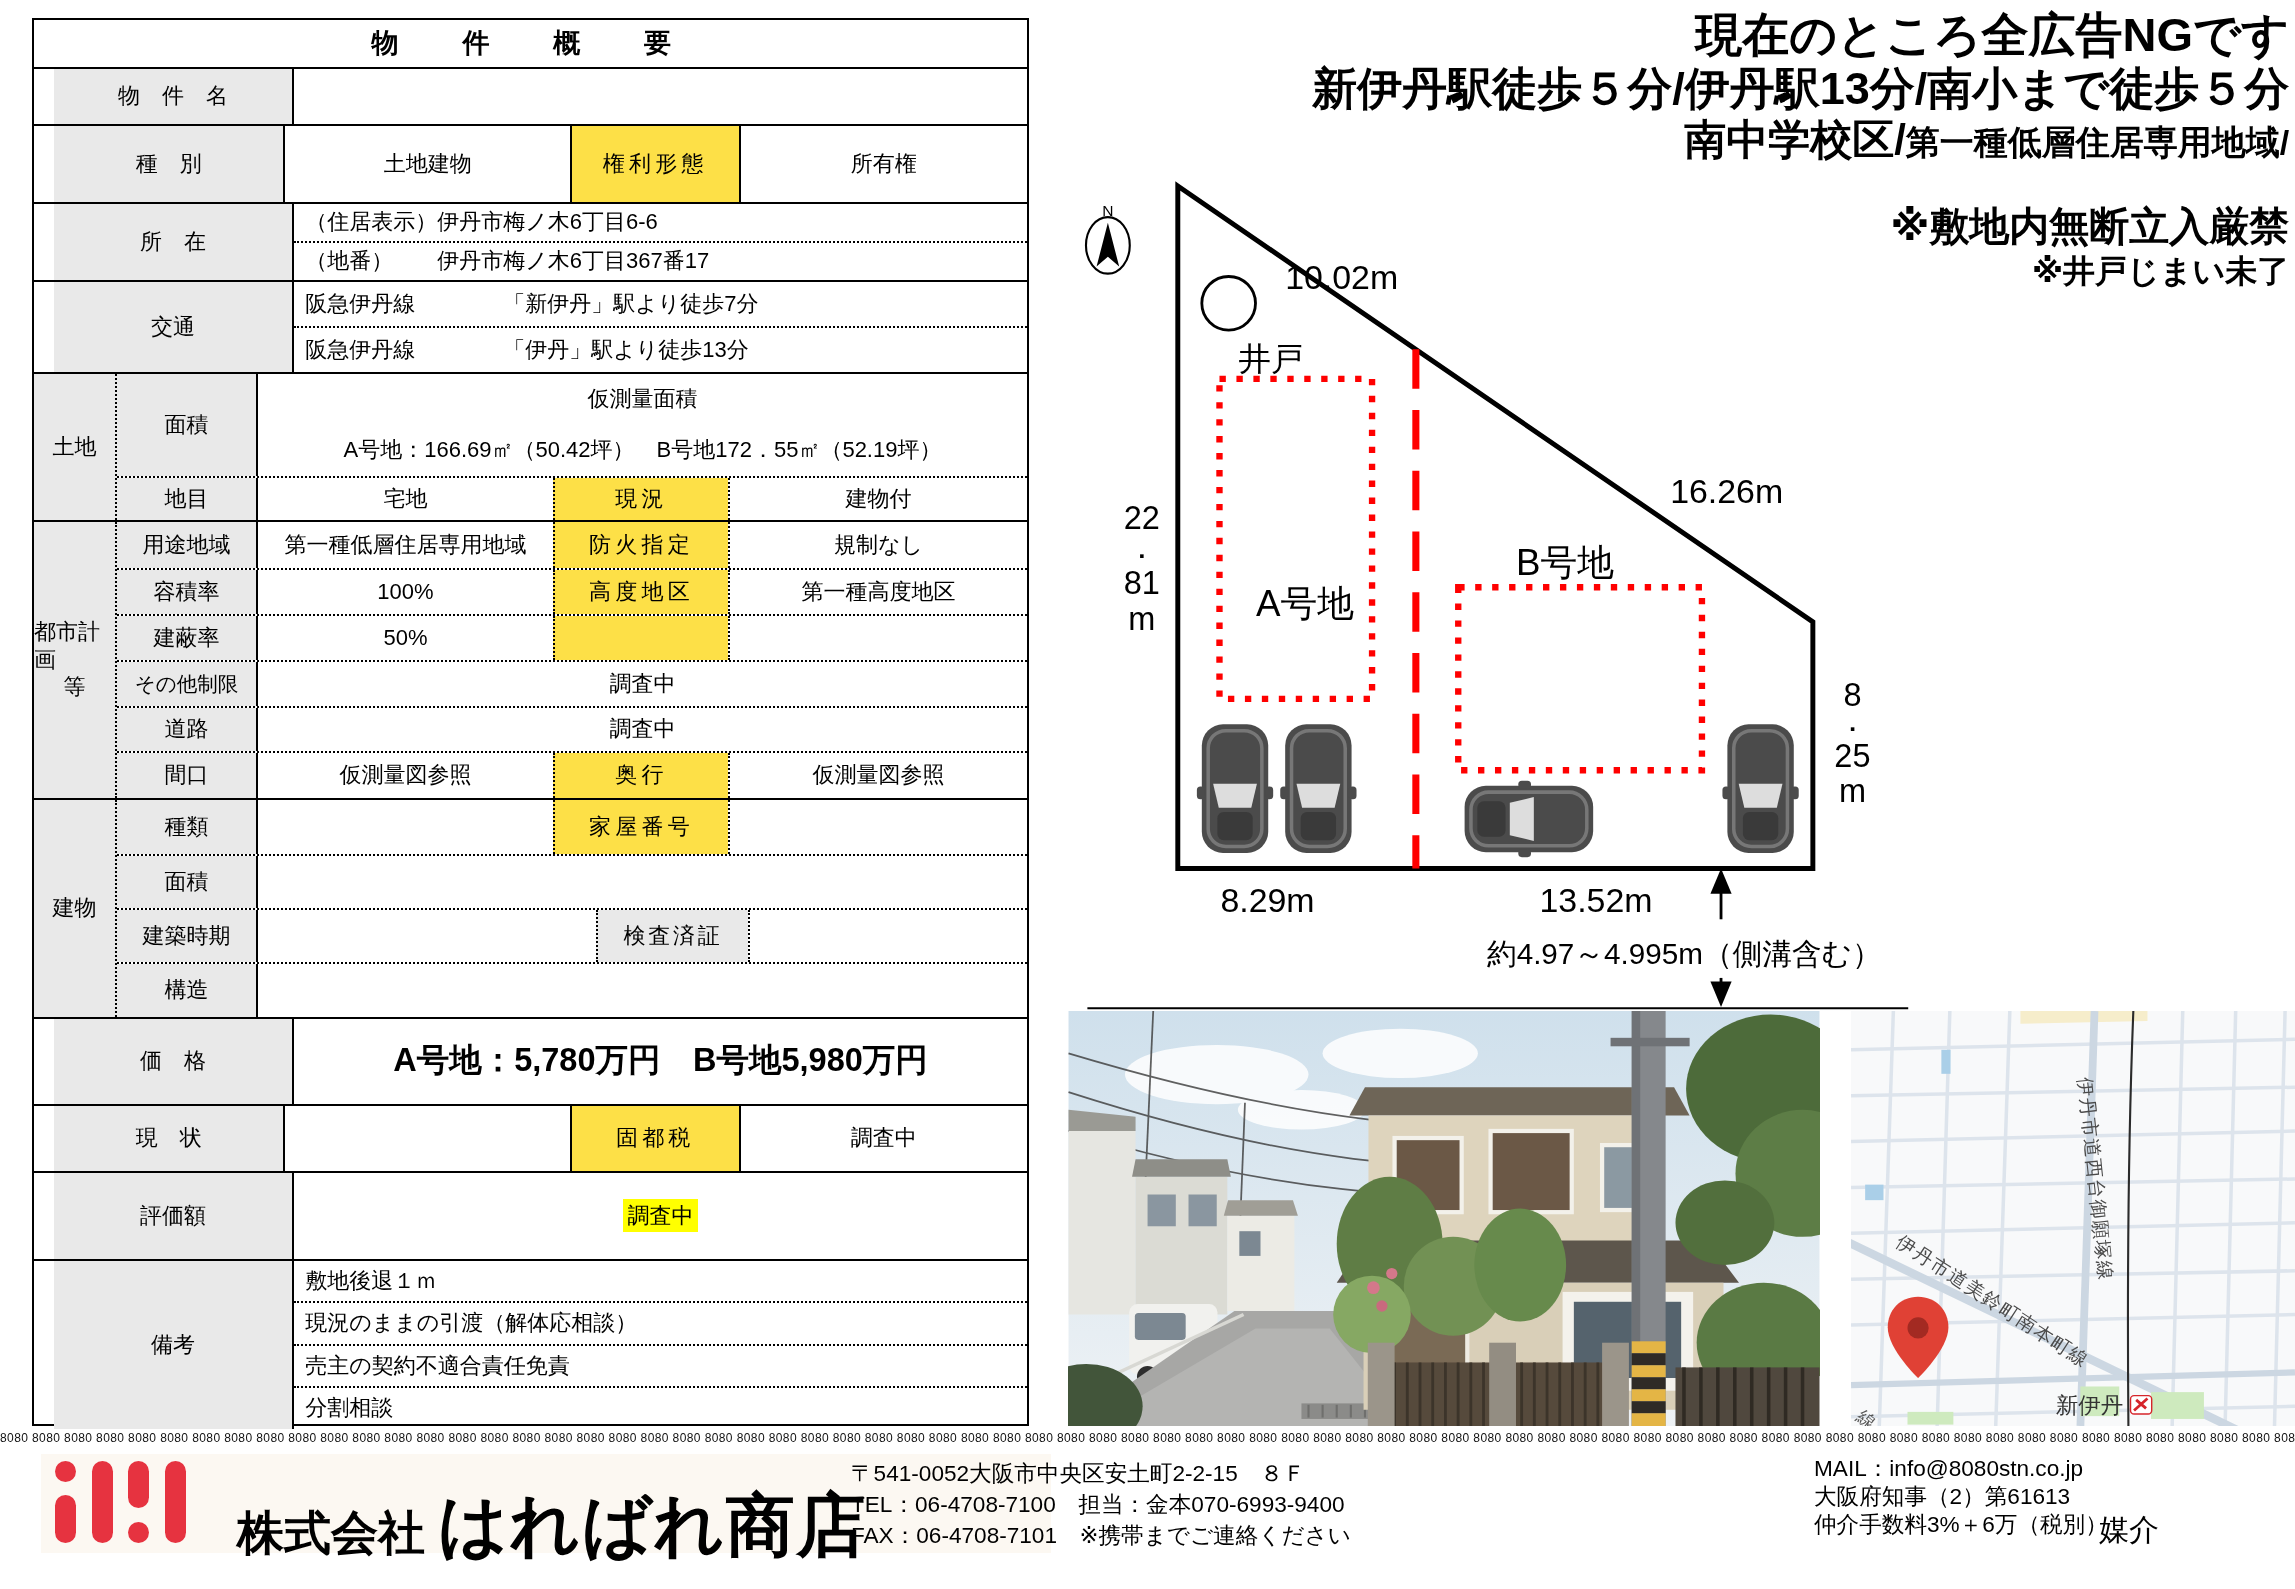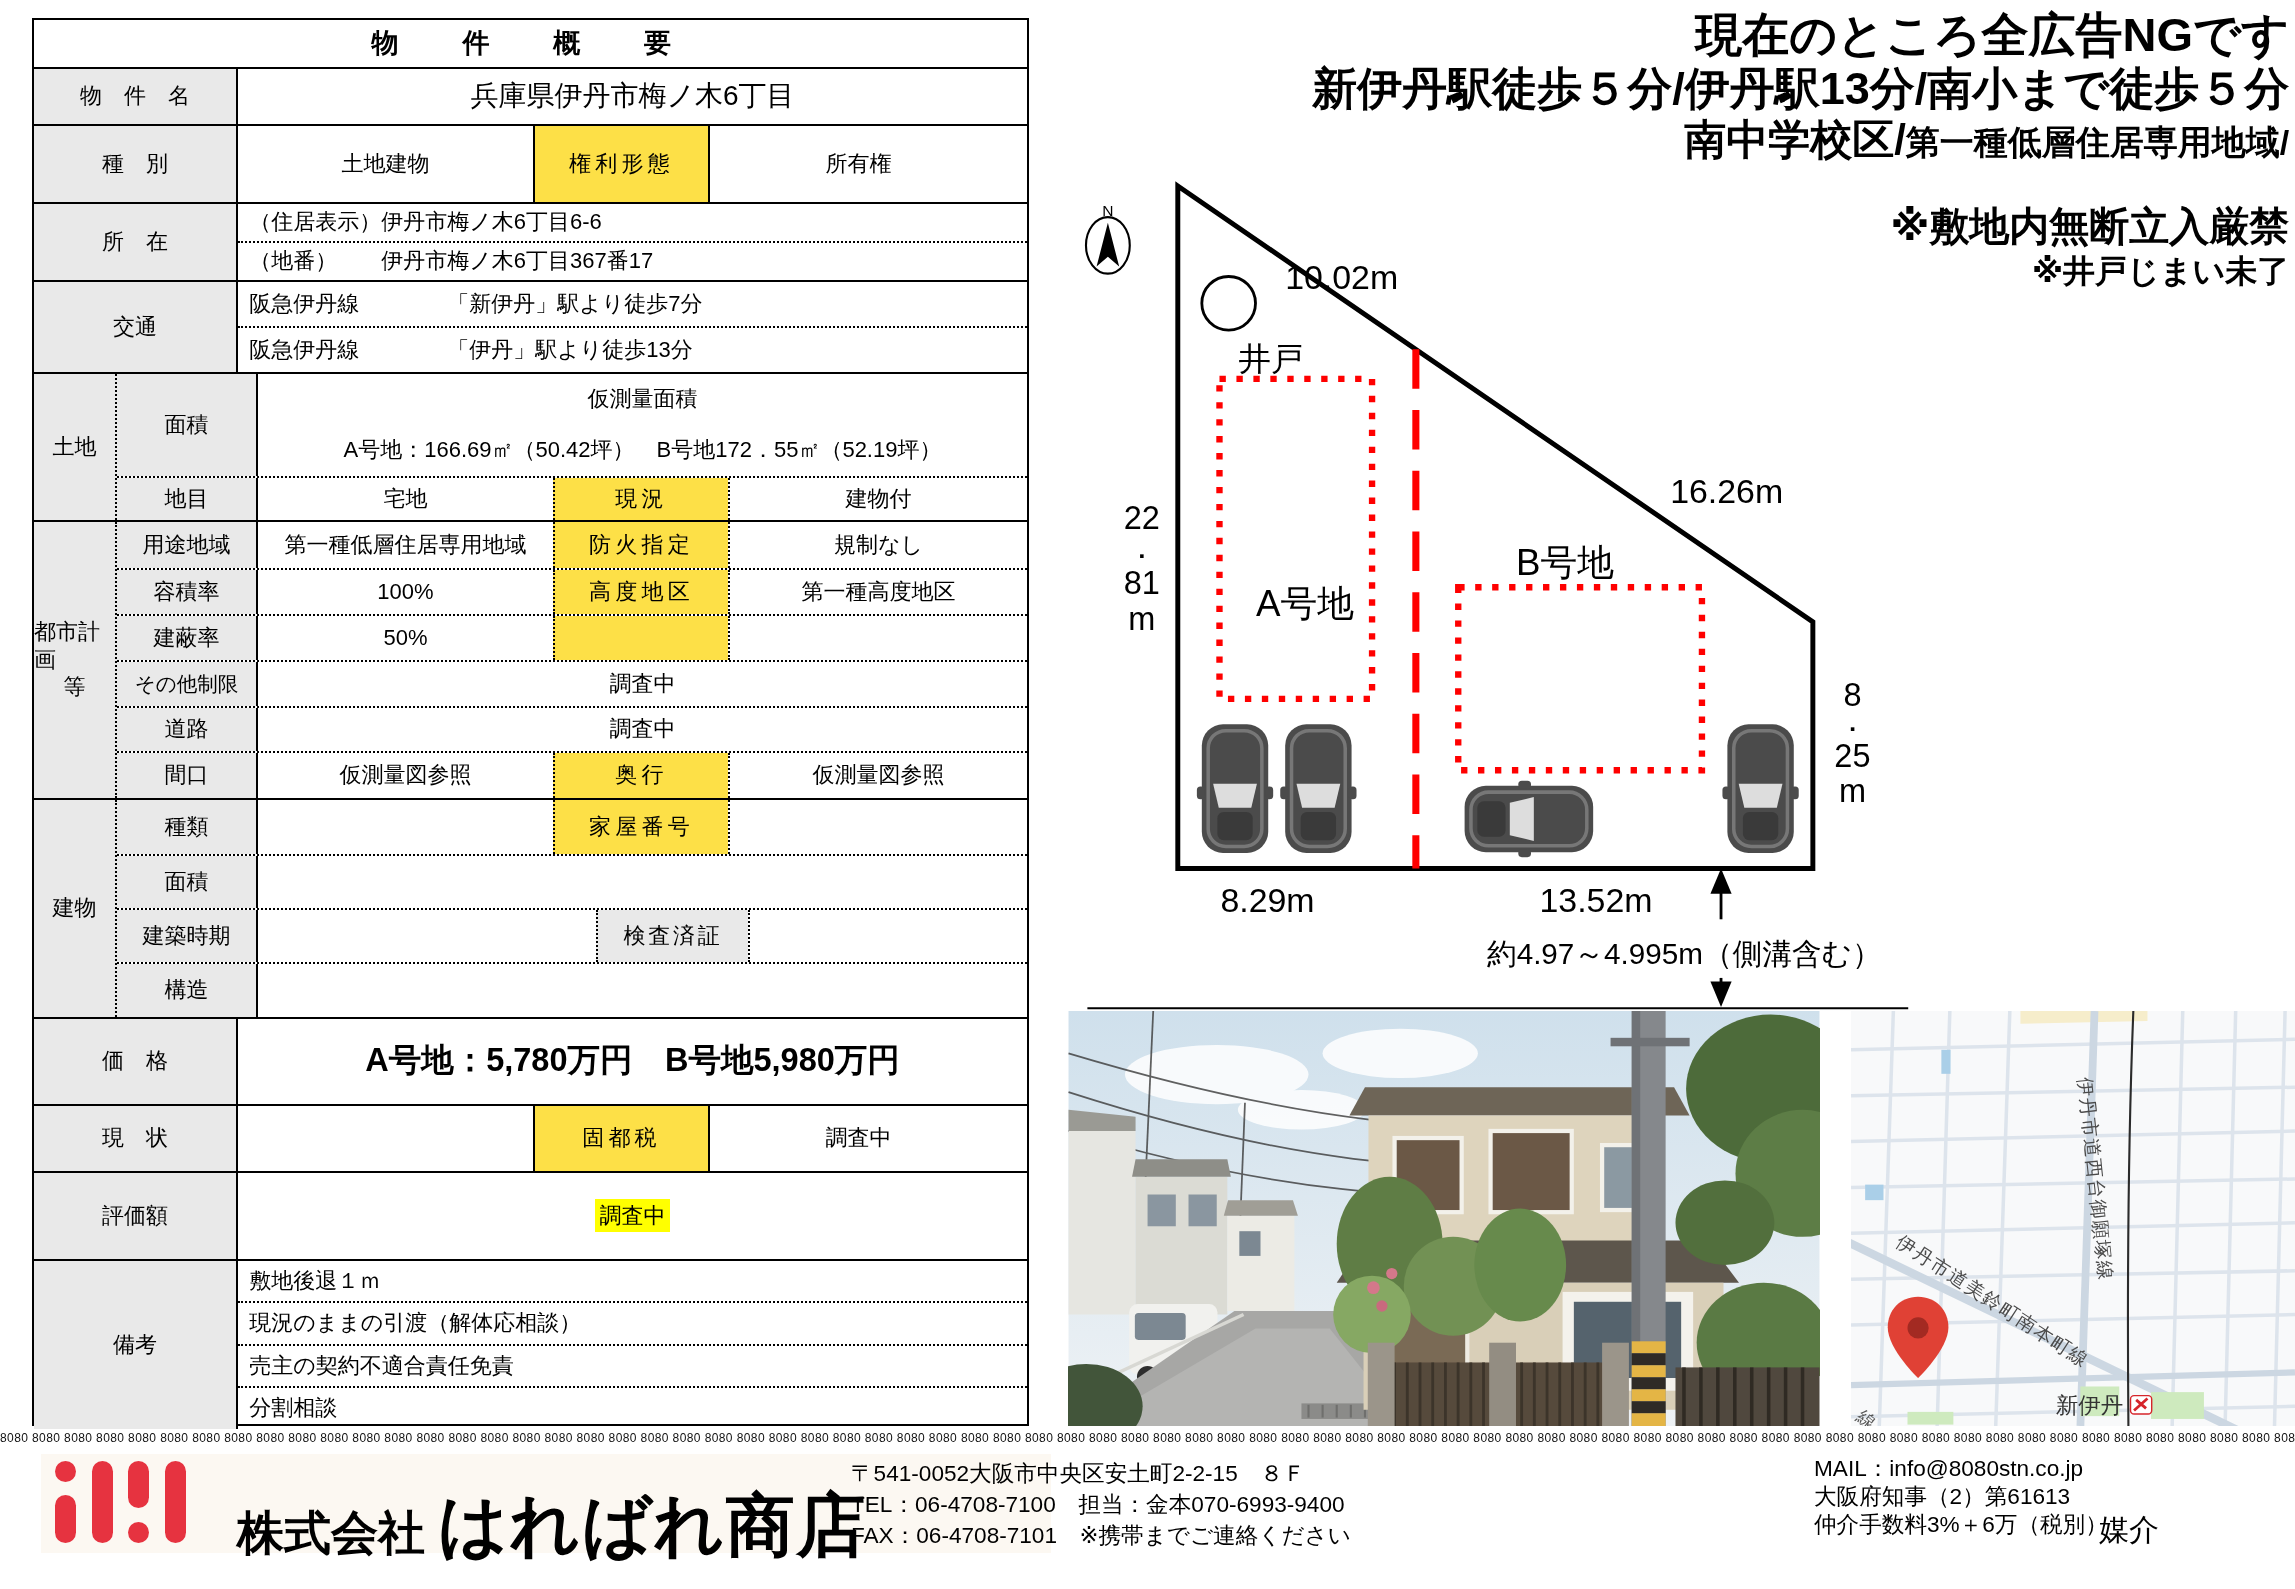--- a/index.html
+++ b/index.html
@@ -10,21 +10,21 @@
   }
   
   .ptable{position:absolute;left:32px;top:17.7px;width:997px;height:1408px;
     border:2.8px solid #000;box-sizing:border-box;background:#fff;font-size:22px;}
   .row{display:flex;box-sizing:border-box;border-top:2.8px solid #000;align-items:stretch;}
   .row.first{border-top:none;}
   .cell{box-sizing:border-box;display:flex;align-items:center;justify-content:center;overflow:hidden;}
   .lblcell{background:#e9e9e9;border-right:2.1px solid #000;}
   .outerlbl{background:#e9e9e9;width:99px;border-right:2.1px dotted #000;flex-direction:column;line-height:1.25;}
   .sublbl{background:#e9e9e9;width:141px;border-right:2.1px solid #000;}
-  .w-lbl{width:204px;}
+  .w-lbl{width:240px;margin-left:20px;}
   .v1{width:295px;}
   .mid{width:175px;background:#fde047;letter-spacing:4.2px;}
   .v2{width:299px;}
   .sep-solid{border-left:2.1px solid #000;}
   .sep-dot{border-left:2.1px dotted #000;}
   .subcol{display:flex;flex-direction:column;flex:1;}
   .subrow{display:flex;box-sizing:border-box;align-items:stretch;}
   .bt-dot{border-top:2.1px dotted #000;}
   .leftpad{justify-content:flex-start;padding-left:11.3px;}
   .title-row{height:47px;font-weight:bold;font-size:27px;letter-spacing:18.4px;justify-content:center;display:flex;align-items:center;}
@@ -64,21 +64,20 @@
 </head>
 <body>
 
 <div class="ptable">
   <div class="row first title-row">
       <span>物　件　概　要</span>
     </div>
 
   <div class="row" style="height:57px">
     <div class="cell lblcell w-lbl">物　件　名</div>
-    <div class="cell big" style="flex:1">兵庫県伊丹市梅ノ木6丁目</div>
   </div>
 
   <div class="row" style="height:78px">
     <div class="cell lblcell w-lbl">種　別</div>
     <div class="cell v1">土地建物</div>
     <div class="cell mid sep-solid">権利形態</div>
     <div class="cell v2 sep-solid">所有権</div>
   </div>
 
   <div class="row" style="height:78px">

